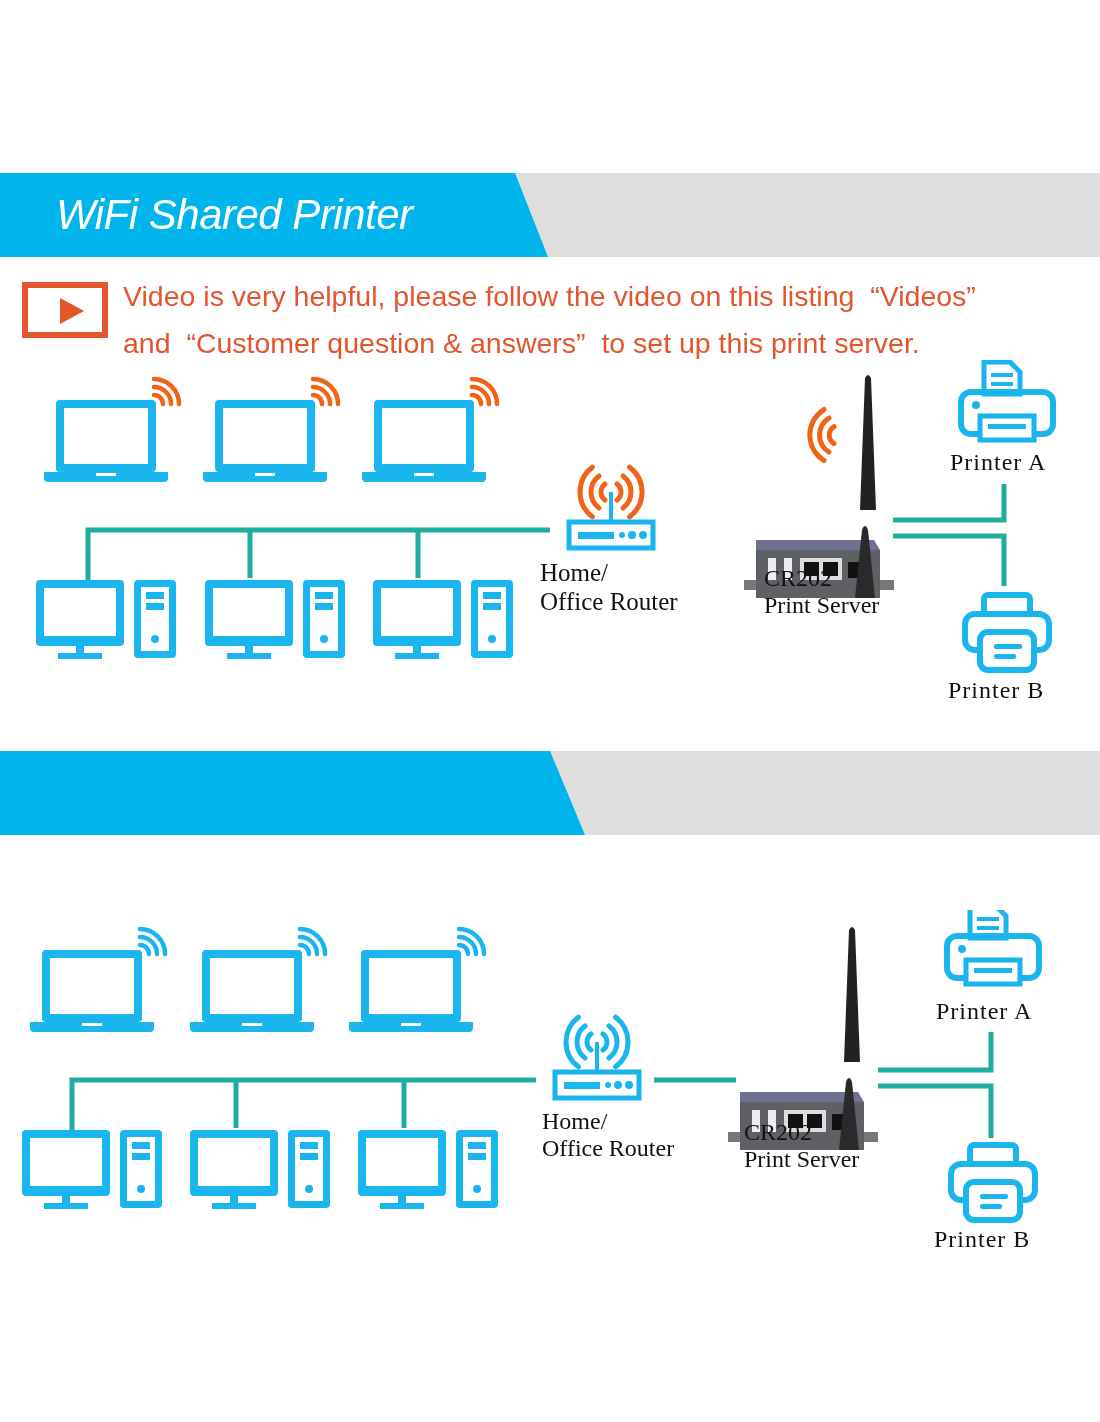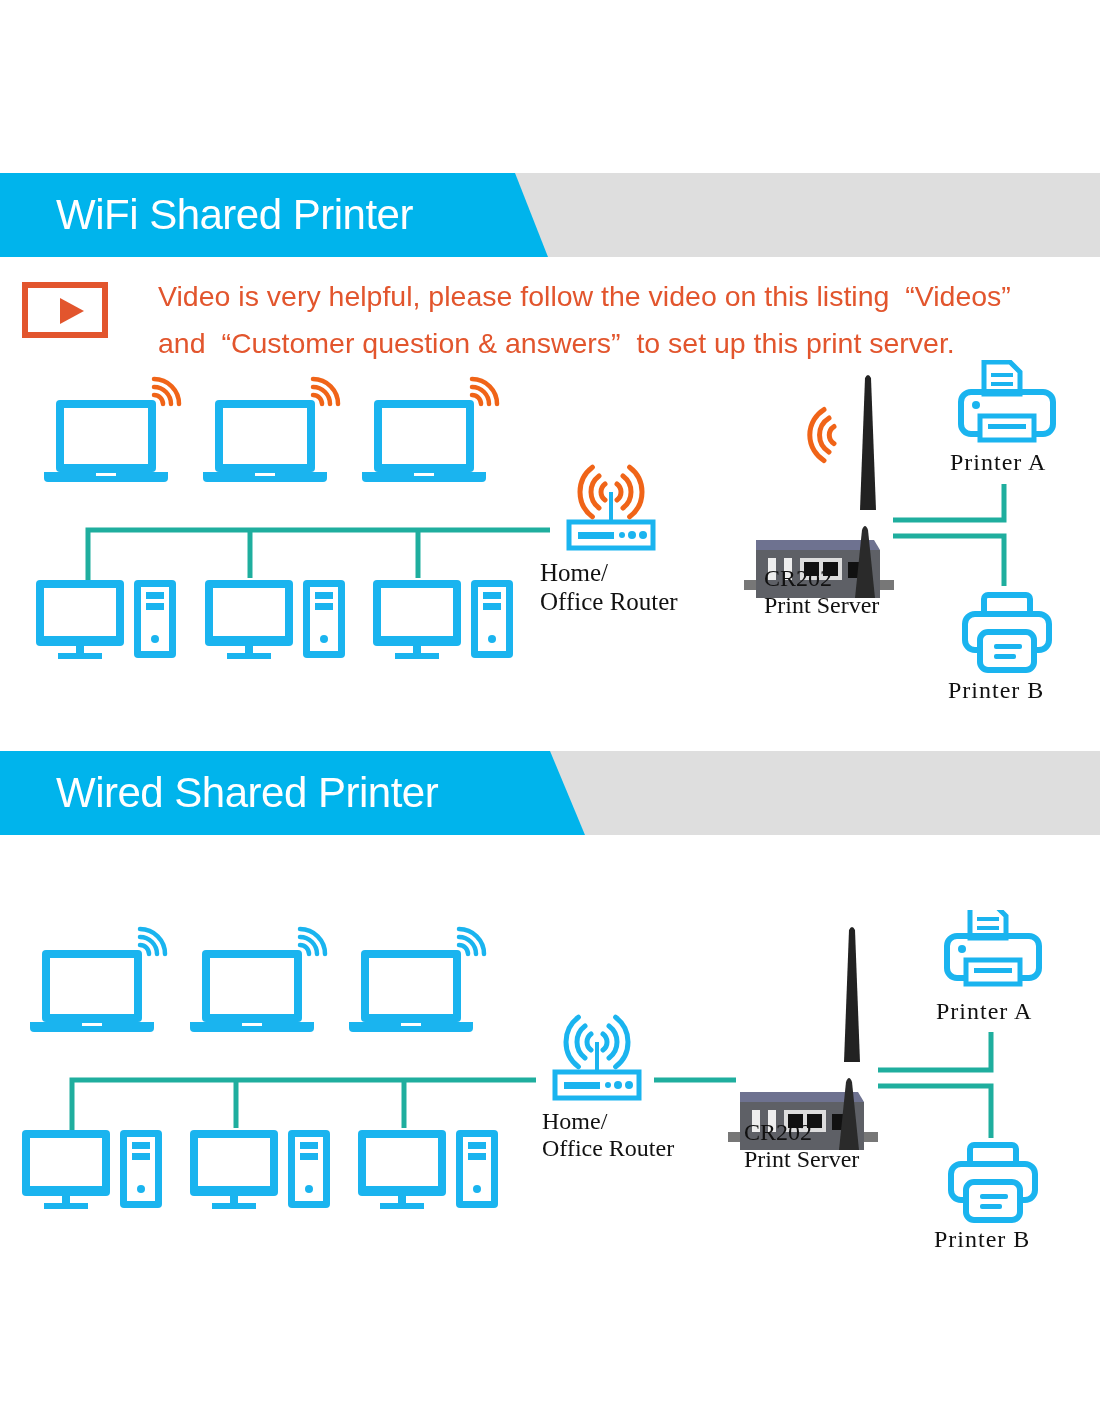--- a/index.html
+++ b/index.html
@@ -1,24 +1,24 @@
 <!DOCTYPE html>
 <html><head>
 <meta charset="utf-8">
 <style>
   html, body { margin: 0; padding: 0; background: #ffffff; }
   body { width: 1100px; height: 1422px; position: relative; overflow: hidden; font-family: "Liberation Sans", sans-serif; }
   .banner { position: absolute; left: 0; width: 1100px; height: 84px; }
   .banner .grey { position: absolute; inset: 0; background: #dedede; }
   .banner .blue { position: absolute; top: 0; left: 0; height: 84px; background: #00b4ec; }
-  .banner .title { position: absolute; left: 56px; top: 0; height: 84px; line-height: 84px; color: #ffffff; font-size: 42px; letter-spacing: -0.5px; }
+  .banner .title { position: absolute; left: 56px; top: 0; height: 84px; line-height: 84px; color: #ffffff; font-size: 42px; letter-spacing: -0.5px; font-style: italic; }
   .note { position: absolute; left: 22px; top: 280px; width: 1070px; }
   .note .vicon { position: absolute; left: 0; top: 2px; width: 86px; height: 56px; border: 6px solid #e2552d; box-sizing: border-box; background: #fff; }
   .note .vicon:after { content: ""; position: absolute; left: 32px; top: 10px; border-left: 24px solid #e2552d; border-top: 13px solid transparent; border-bottom: 13px solid transparent; }
-  .note .txt { position: absolute; left: 101px; top: 0; color: #e2552d; font-size: 28.5px; line-height: 33px; white-space: pre; margin-left: 35px; }
+  .note .txt { position: absolute; left: 101px; top: 0; color: #e2552d; font-size: 28.5px; line-height: 33px; white-space: pre; }
   svg.dia { position: absolute; left: 0; }
   .lbl { position: absolute; font-size: 25px; color: #111; line-height: 29px; white-space: nowrap; font-family: Liberation Serif, serif; }
 </style>
 </head>
 <body>
 
 <div class="banner" style="top:173px">
   <div class="grey"></div>
   <div class="blue" style="width:548px; clip-path: polygon(0 0, 515px 0, 548px 84px, 0 84px);"></div>
   <div class="title">WiFi Shared Printer</div>
@@ -26,21 +26,20 @@
 
 <div class="note">
   <div class="vicon"></div>
   <div class="txt">Video is very helpful, please follow the video on this listing  “Videos”</div>
   <div class="txt" style="top:47px">and  “Customer question &amp; answers”  to set up this print server.</div>
 </div>
 
 <div class="banner" style="top:751px">
   <div class="grey"></div>
   <div class="blue" style="width:585px; clip-path: polygon(0 0, 550px 0, 585px 84px, 0 84px);"></div>
-  <div class="title">Wired Shared Printer</div>
 </div>
 
 <svg class="dia" id="dia1" width="1100" height="360" style="top:360px" viewBox="0 0 1100 360">
     <polyline points="88,220 88,170 550,170" fill="none" stroke="#1fae9e" stroke-width="5"></polyline>
     <polyline points="250,170 250,218" fill="none" stroke="#1fae9e" stroke-width="5"></polyline>
     <polyline points="418,170 418,218" fill="none" stroke="#1fae9e" stroke-width="5"></polyline>
     <polyline points="893,160 1004,160 1004,124" fill="none" stroke="#1fae9e" stroke-width="5"></polyline>
     <polyline points="893,176 1004,176 1004,226" fill="none" stroke="#1fae9e" stroke-width="5"></polyline>
     <g transform="translate(44,40)">
       <rect x="12" y="0" width="100" height="72" rx="4" fill="#1ab4ef"></rect>

